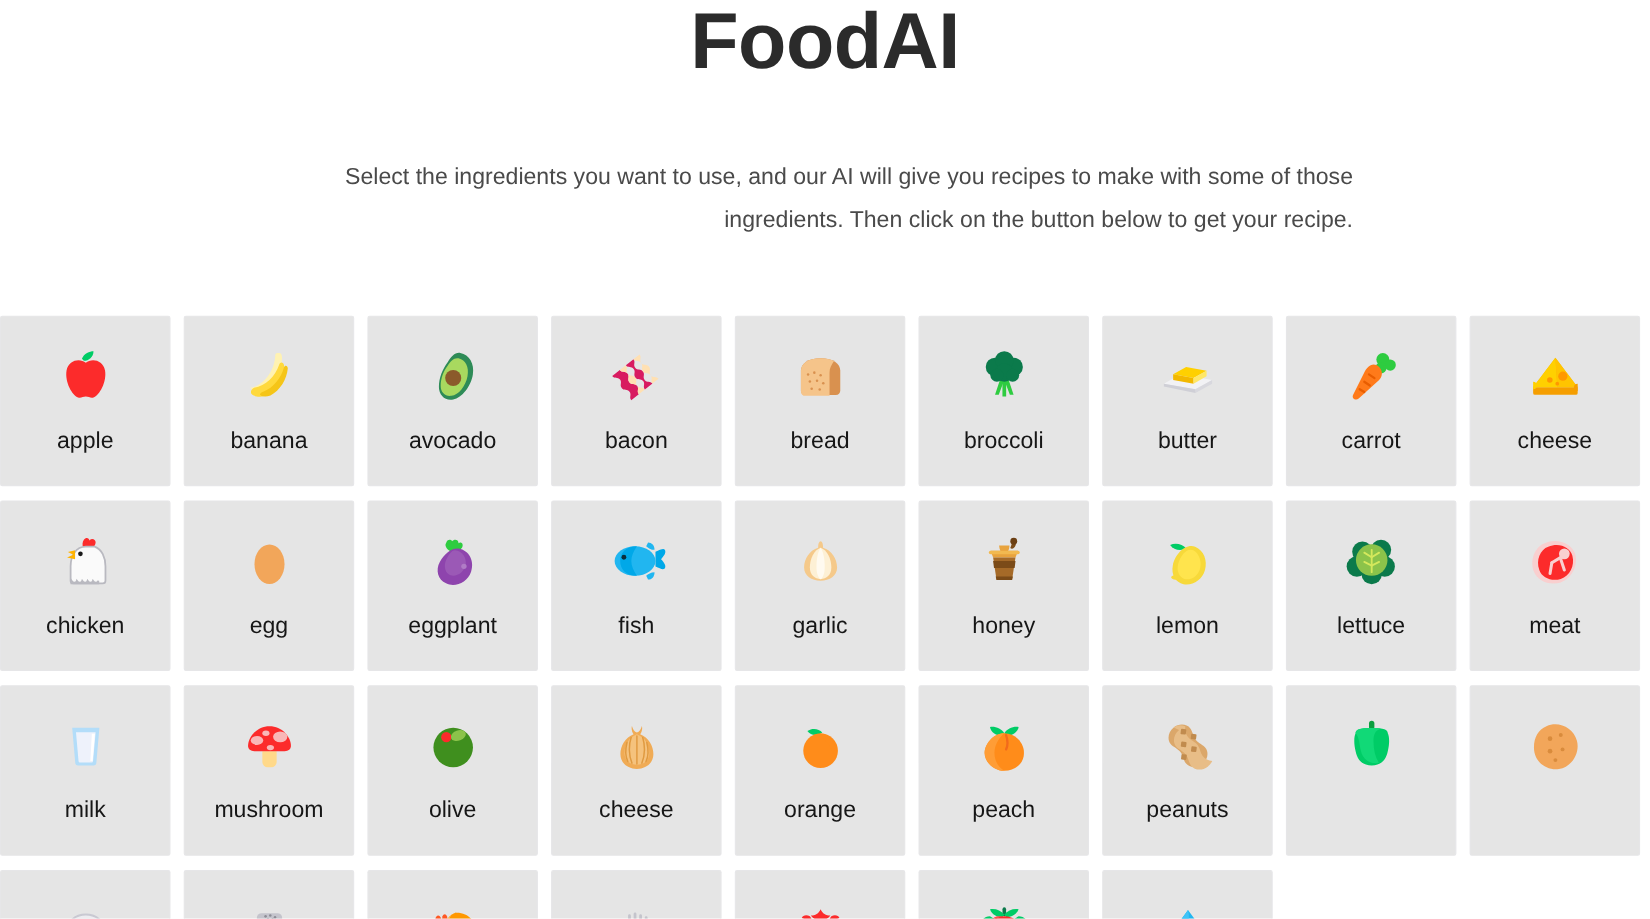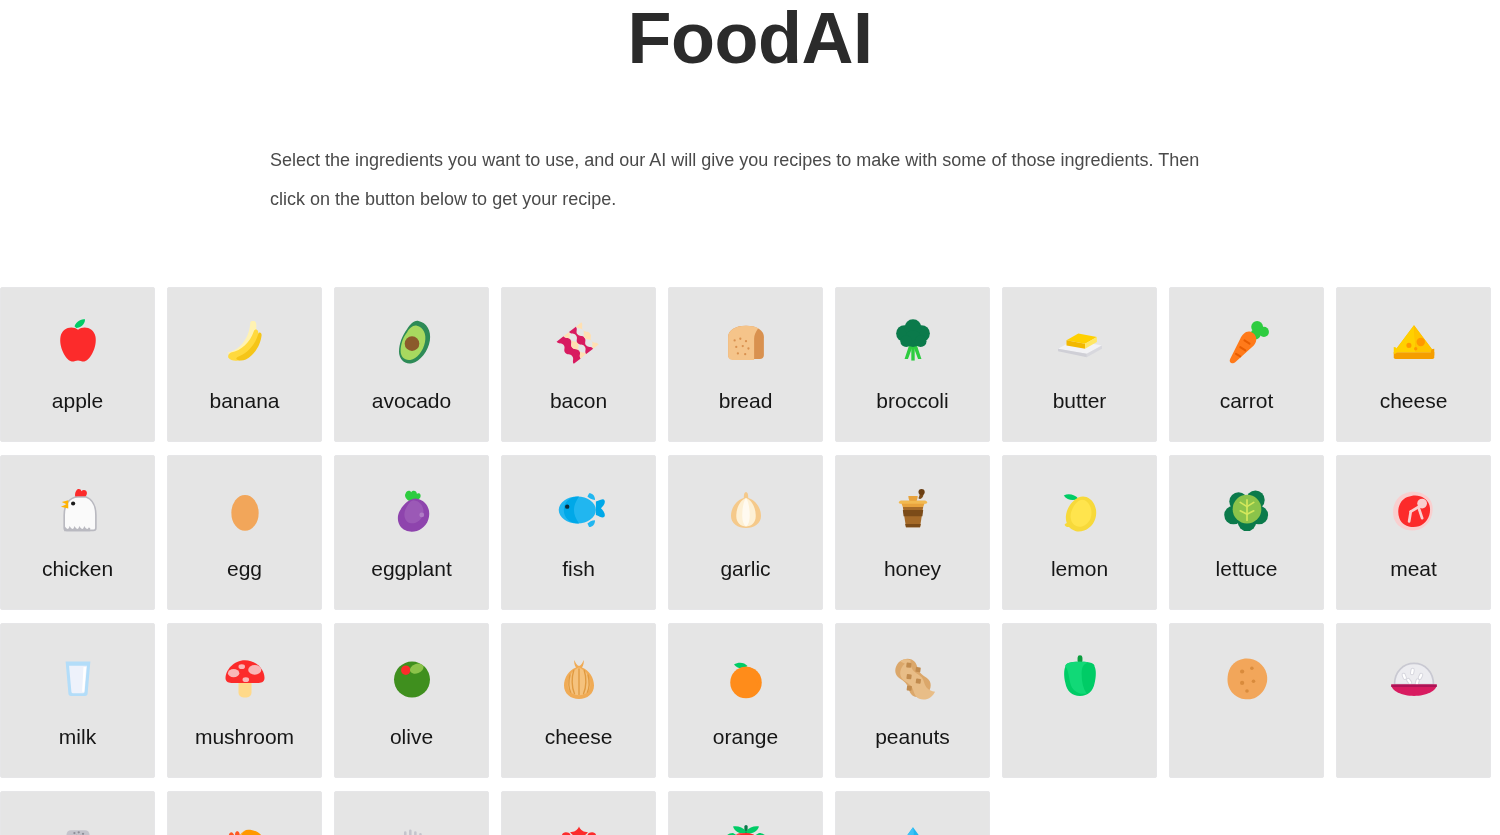--- a/index.html
+++ b/index.html
@@ -25,22 +25,22 @@
     font-size: 72px;
     font-weight: 700;
     color: #2b2b2b;
     line-height: 1.0;
     letter-spacing: -0.5px;
     padding-top: 2px;
     height: 86px;
   }
 
   .app-subtitle {
-    text-align: left;
-    font-size: 18px;
+    text-align: right;
+    font-size: 21px;
     font-weight: 400;
     color: #4a4a4a;
     line-height: 39px;
     width: 960px;
     margin: 55px auto 0 auto;
   }
 
   
   .ingredient-grid {
     position: absolute;
@@ -396,20 +396,32 @@
             <path d="M16 14c6-4 14-3 18 2-5 4-14 4-18-2z" fill="#00cc66"></path>
             <circle cx="32" cy="38" r="21" fill="#ff8c1a"></circle>
             <path d="M32 17c9 0 17 8 17 17 0 3-1 6-2 8-3-13-13-22-24-23 3-1 6-2 9-2z" fill="#ff8c1a"></path>
           </svg>
         </div>
         <div class="ingredient-label">orange</div>
       </div>
       <div class="ingredient-card">
         <div class="ingredient-icon">
           <svg width="52" height="52" viewBox="0 0 64 64">
+            <path d="M32 18c-3-5-10-8-16-7 1 6 7 10 14 10z" fill="#00cc66"></path>
+            <path d="M32 18c3-5 10-8 16-7-1 6-7 10-14 10z" fill="#00cc66"></path>
+            <path d="M32 18c12 0 22 10 22 22s-10 20-22 20S10 50 10 40s10-22 22-22z" fill="#ff8c1a"></path>
+            <path d="M32 18c-7 6-11 14-11 22s4 16 11 20c-12 0-22-10-22-20S20 18 32 18z" fill="#ff9d36"></path>
+            <path d="M34 20c2 6 2 12 0 16" stroke="#f26a1b" stroke-width="2.6" fill="none" stroke-linecap="round"></path>
+          </svg>
+        </div>
+        <div class="ingredient-label">peach</div>
+      </div>
+      <div class="ingredient-card">
+        <div class="ingredient-icon">
+          <svg width="52" height="52" viewBox="0 0 64 64">
             <g transform="rotate(-38 32 32)">
               <path d="M32 6c8 0 14 6 14 12 0 5-3 8-3 14s3 9 3 14c0 6-6 12-14 12s-14-6-14-12c0-5 3-8 3-14s-3-9-3-14c0-6 6-12 14-12z" fill="#dba76a"></path>
               <path d="M32 6c5 0 9 3 11 7-3 3-5 7-5 11 0 6 3 9 3 14s-3 8-3 13c0 4 2 8 5 11-2 1-5 2-8 2-8 0-14-6-14-12 0-5 3-8 3-14s-3-9-3-14c0-6 6-12 14-12z" fill="#e8bd87"></path>
               <g fill="#c18b4e" transform="rotate(45 32 32)">
                 <rect x="22" y="14" width="6" height="6" rx="1"></rect>
                 <rect x="34" y="18" width="6" height="6" rx="1"></rect>
                 <rect x="24" y="28" width="6" height="6" rx="1"></rect>
                 <rect x="36" y="32" width="6" height="6" rx="1"></rect>
                 <rect x="26" y="42" width="6" height="6" rx="1"></rect>
               </g>

